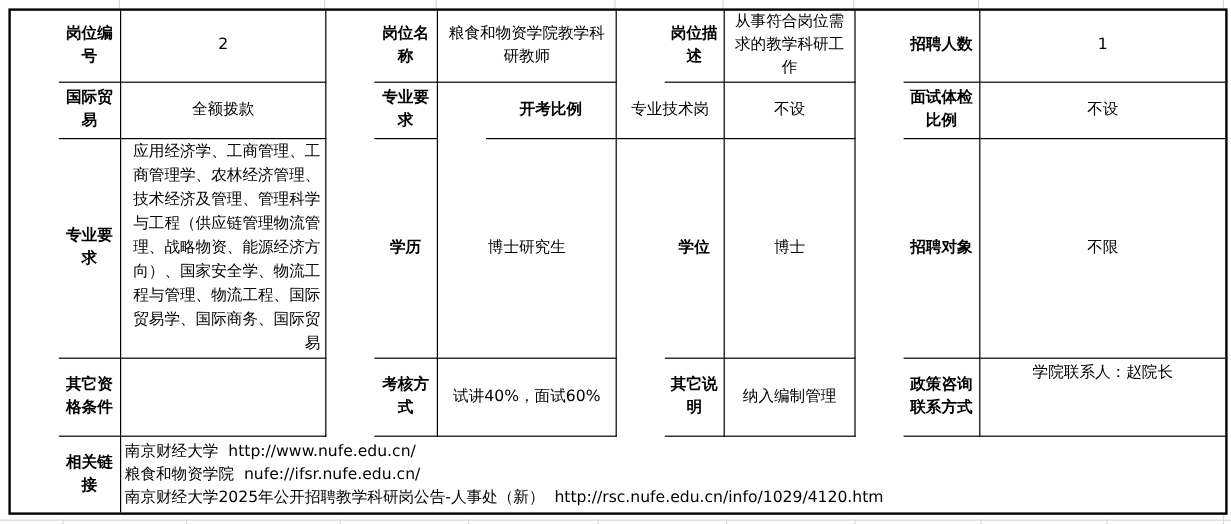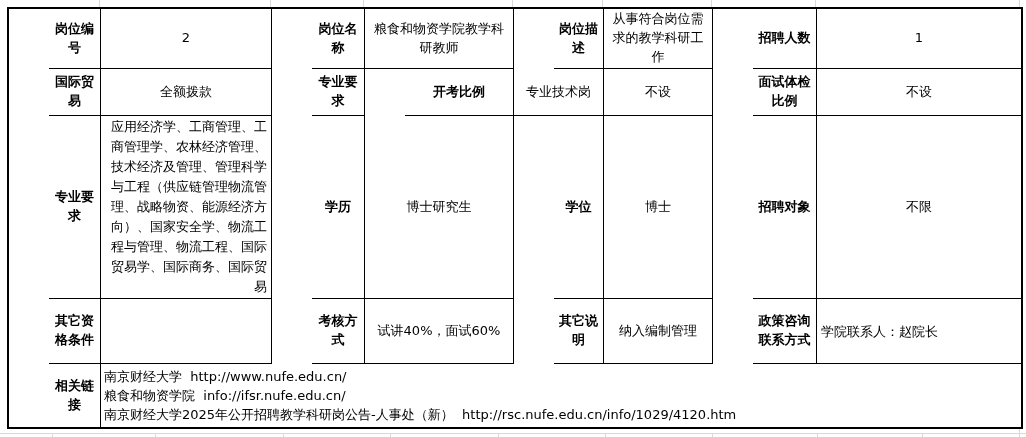--- a/index.html
+++ b/index.html
@@ -29,21 +29,21 @@
     padding:1px 3px;overflow:hidden;
   }
   .last-col{border-right:none;}
   .last-row{border-bottom:none;}
   .label{font-weight:bold;margin-left:40px;}
   .majors{
     text-align:right;justify-content:flex-start;
     padding:1px 4px;line-height:20px;
   }
   .contact{
-    flex-direction:column;align-items:flex-start;justify-content:center;
+    flex-direction:row;align-items:flex-start;justify-content:center;
     text-align:left;padding:1px 4px;line-height:19px;font-family:Liberation Serif, serif;
   }
   .links-cell{
     flex-direction:column;align-items:flex-start;justify-content:center;
     line-height:19px;grid-column:2 / 9;
   }
   .prewrap{white-space:pre-wrap;}
 </style>
 </head>
 <body>
@@ -105,17 +105,17 @@
   <div class="cell label">其它说明</div>
   <div class="cell">纳入编制管理</div>
   <div class="cell label">政策咨询联系方式</div>
   <div class="cell last-col contact">
     <div>学院联系人：赵院长</div>
   </div>
 
   <div class="cell label last-row">相关链接</div>
   <div class="cell last-col last-row links-cell">
     <div class="prewrap">南京财经大学  http://www.nufe.edu.cn/</div>
-    <div class="prewrap">粮食和物资学院  info://ifsr.nufe.edu.cn/</div>
+    <div class="prewrap">粮食和物资学院  nufe://ifsr.nufe.edu.cn/</div>
     <div class="prewrap">南京财经大学2025年公开招聘教学科研岗公告-人事处（新）  http://rsc.nufe.edu.cn/info/1029/4120.htm</div>
   </div>
 
 </div>
 
 </body></html>

